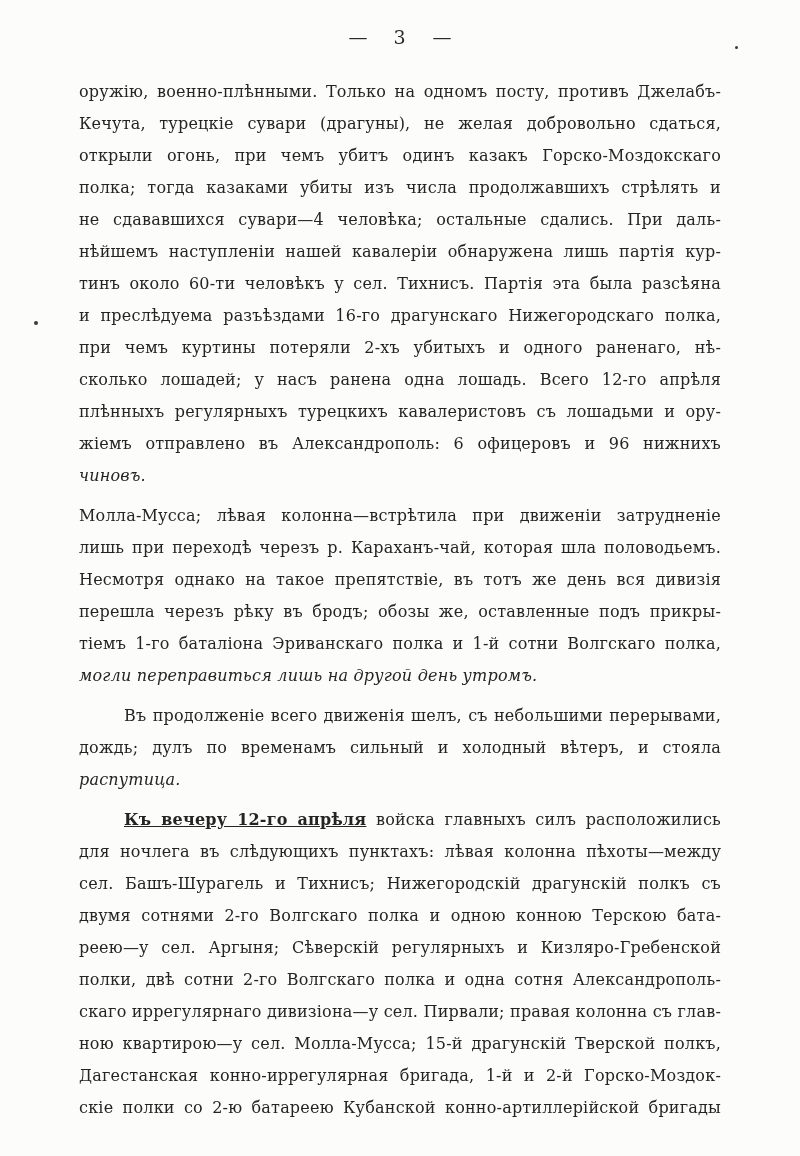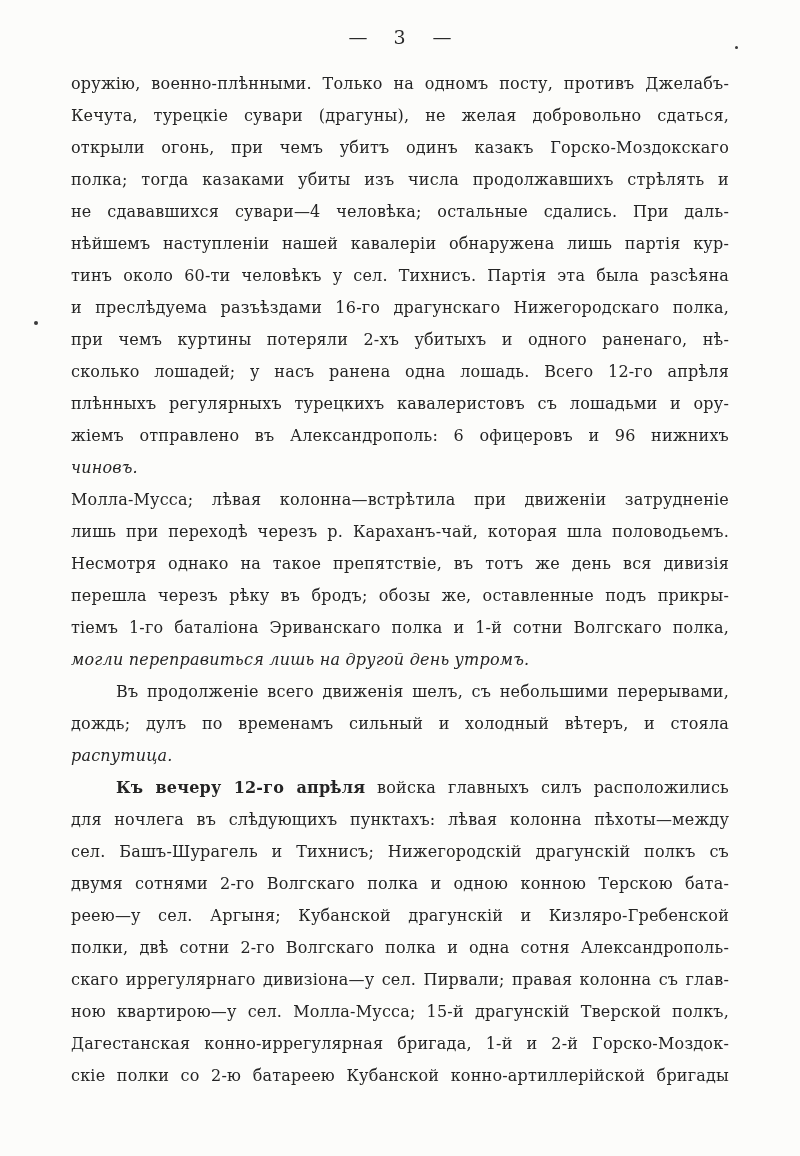--- a/index.html
+++ b/index.html
@@ -32,29 +32,29 @@
   .text-block {
     position: absolute;
     top: 68px;
     left: 71px;
     width: 658px;
     font-size: 16px;
     line-height: 32px;
     letter-spacing: 0.2px;
     color: #242424;
   }
-  .para { margin: 0; padding: 0; }
+  .para { margin: 8px; padding: 0; }
   .line {
     text-align: justify;
     text-align-last: justify;
     min-height: 32px;
   }
   .line.last { text-align-last: left; font-style: italic; }
   .line.indent { text-indent: 45px; }
-  .bold-lead { font-weight: bold; }
+  .bold-lead { font-weight: bold; text-decoration: underline; }
   .artifact {
     position: absolute;
     border-radius: 50%;
     background: #3a3a3a;
   }
   .artifact.a1 { width: 3px; height: 3px; top: 46px; left: 735px; }
   .artifact.a2 { width: 4px; height: 4px; top: 321px; left: 34px; }
 </style>
 </head>
 <body>
@@ -96,21 +96,21 @@
       <div class="line indent">Въ продолженіе всего движенія шелъ, съ небольшими перерывами,</div>
       <div class="line">дождь; дулъ по временамъ сильный и холодный вѣтеръ, и стояла</div>
       <div class="line last">распутица.</div>
     </div>
 
     <div class="para">
       <div class="line indent"><span class="bold-lead">Къ вечеру 12-го апрѣля</span> <span>войска главныхъ силъ расположились</span></div>
       <div class="line">для ночлега въ слѣдующихъ пунктахъ: лѣвая колонна пѣхоты—между</div>
       <div class="line">сел. Башъ-Шурагель и Тихнисъ; Нижегородскій драгунскій полкъ съ</div>
       <div class="line">двумя сотнями 2-го Волгскаго полка и одною конною Терскою бата-</div>
-      <div class="line">реею—у сел. Аргыня; Кубанской драгунскій и Кизляро-Гребенской</div>
+      <div class="line">реею—у сел. Аргыня; Сѣверскій регулярныхъ и Кизляро-Гребенской</div>
       <div class="line">полки, двѣ сотни 2-го Волгскаго полка и одна сотня Александрополь-</div>
       <div class="line">скаго иррегулярнаго дивизіона—у сел. Пирвали; правая колонна съ глав-</div>
       <div class="line">ною квартирою—у сел. Молла-Мусса; 15-й драгунскій Тверской полкъ,</div>
       <div class="line">Дагестанская конно-иррегулярная бригада, 1-й и 2-й Горско-Моздок-</div>
       <div class="line">скіе полки со 2-ю батареею Кубанской конно-артиллерійской бригады</div>
     </div>
 
   </div>
 
   <div class="artifact a1"></div>

